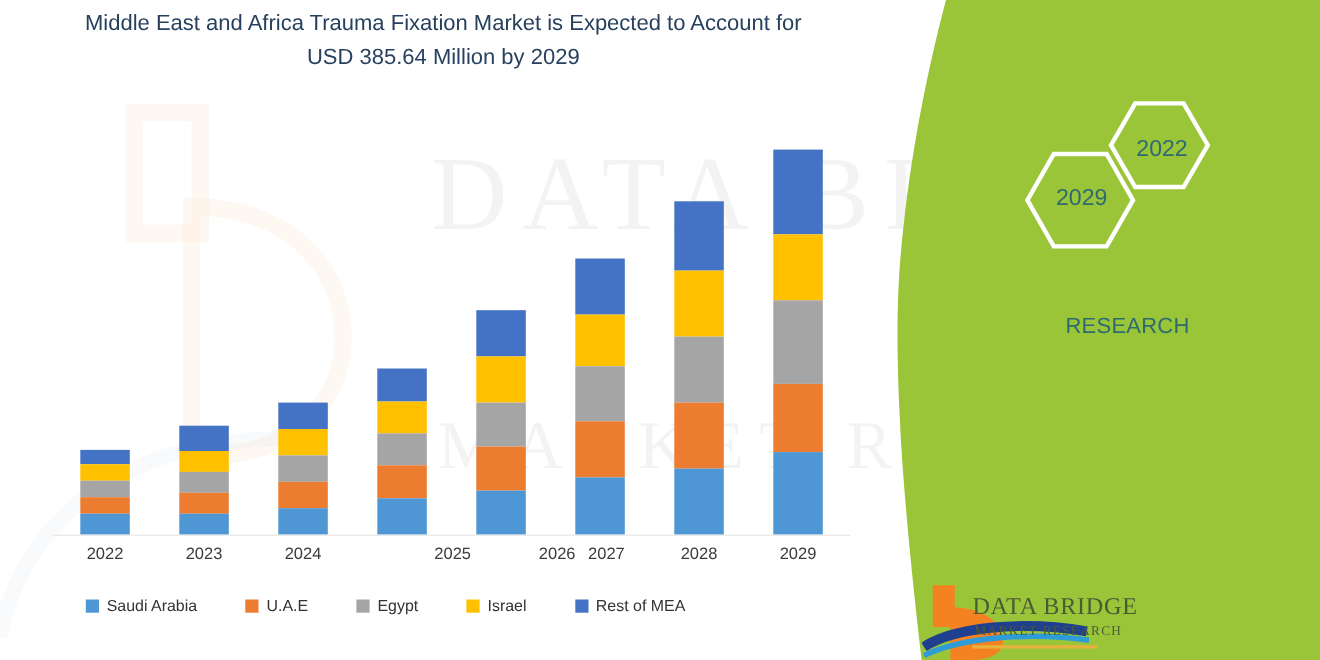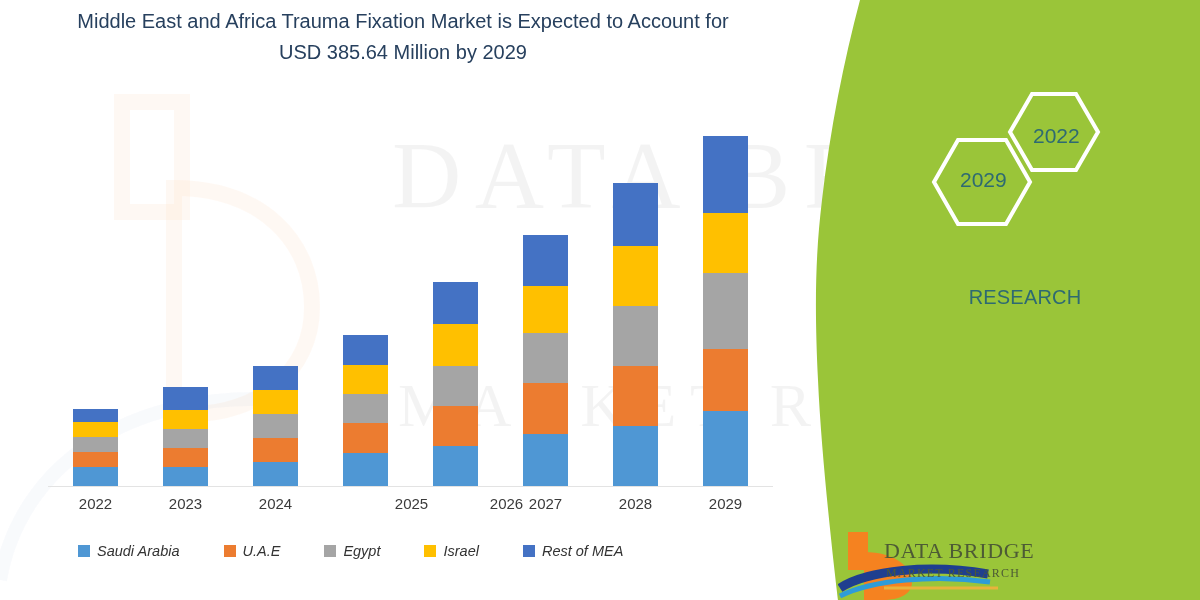--- a/index.html
+++ b/index.html
@@ -180,21 +180,20 @@
   .legend-swatch {
     width:12px; height:12px;
     margin-right:7px;
     flex:none;
   }
   .legend-label {
     font-size:14.5px;
     color:#333333;
     font-weight:400;
     white-space:nowrap;
-    font-style:italic;
   }
 </style>
 </head>
 <body>
 
 <div id="root">
 
   <div class="wm-layer">
     <svg class="wm-b" viewBox="0 0 300 330">
       <path d="M70 10 L130 10 L130 120 L70 120 Z" fill="none" stroke="#f58220" stroke-width="16" opacity="0.10"></path>
@@ -271,21 +270,21 @@
       </div>
 
     <div class="axis-line"></div>
 
     <div class="xlabels" id="xlabels">
         <div class="xlabel" style="left: 73px;">2022</div>
         <div class="xlabel" style="left: 163px;">2023</div>
         <div class="xlabel" style="left: 253px;">2024</div>
         <div class="xlabel" style="left: 343px; margin-left: 46px;">2025</div>
         <div class="xlabel" style="left: 437px; margin-left: 47px;">2026</div>
-        <div class="xlabel" style="left: 523px;">2027</div>
+        <div class="xlabel" style="left: 523px; text-align: right;">2027</div>
         <div class="xlabel" style="left: 613px;">2028</div>
         <div class="xlabel" style="left: 703px;">2029</div>
       </div>
 
     <div class="legend" id="legend">
         <div class="legend-item">
           <span class="legend-swatch" style="background: rgb(79, 151, 212);"></span>
           <span class="legend-label">Saudi Arabia</span>
         </div>
         <div class="legend-item">

